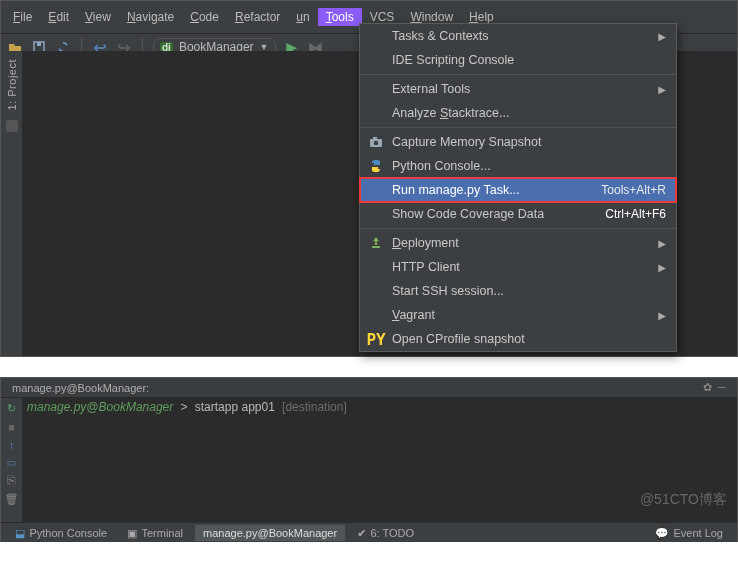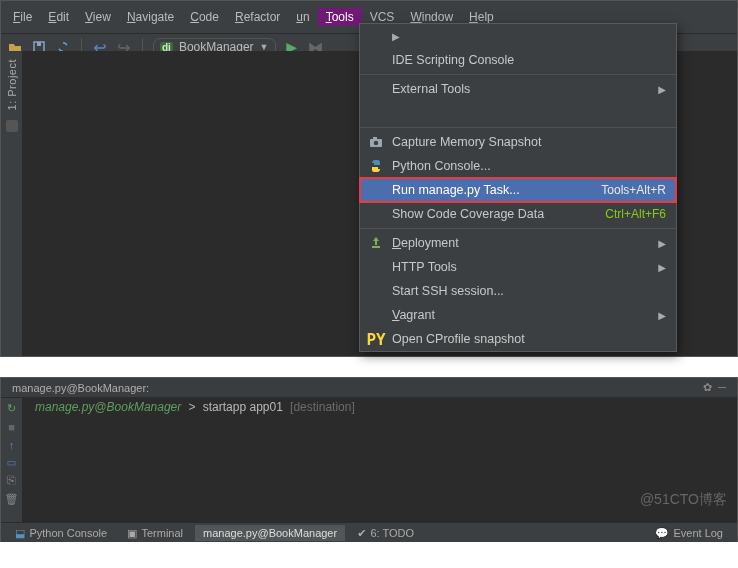--- a/index.html
+++ b/index.html
@@ -4,51 +4,51 @@
 <style>
   * { box-sizing: border-box; margin: 0; padding: 0; font-family: "Segoe UI", Arial, sans-serif; }
   body { background: #ffffff; width: 738px; }
   .window { background: #3c3f41; color: #bbbbbb; border: 1px solid #555; position: relative; }
   .win1 { height: 357px; margin-bottom: 20px; }
 
   
   .menubar { display: flex; align-items: center; height: 22px; background: #3c3f41; font-size: 12px; padding: 16px 4px; }
   .menubar .mitem { padding: 2px 8px; cursor: default; }
   .menubar .mitem u { text-decoration: underline; }
-  .menubar .mitem.open { background: #701a75; color: #fff; }
+  .menubar .mitem.open { background: #8b5cf6; color: #fff; }
   
   .toolbar { display: flex; align-items: center; height: 28px; background: #3c3f41; border-top: 1px solid #2b2b2b; border-bottom: 1px solid #2b2b2b; padding: 0 6px; gap: 8px; }
   .tb-icon { width: 16px; height: 16px; display: inline-flex; align-items: center; justify-content: center; }
   .divider { width: 1px; height: 18px; background: #555; margin: 0 2px; }
   .runconfig { display: flex; align-items: center; border: 1px solid #555; border-radius: 7px; padding: 1px 6px; gap: 6px; font-size: 12px; }
   .dj-badge { background: #3a6b35; color: #d0e8cf; font-size: 10px; padding: 0 2px; border-radius: 2px; font-weight: bold; }
   .tri-down { font-size: 9px; color: #aaa; }
   .play { color: #59a869; font-size: 14px; }
   
   .editor { position: absolute; top: 50px; left: 22px; right: 0; bottom: 0; background: #2b2b2b; }
   .sidebar-left { position: absolute; top: 50px; left: 0; width: 22px; bottom: 0; background: #3c3f41; border-right: 1px solid #2b2b2b; display: flex; flex-direction: column; align-items: center; gap: 6px; padding-top: 4px; }
   .rot { writing-mode: vertical-rl; transform: rotate(180deg); font-size: 11px; color: #aaa; letter-spacing: 0.5px; padding: 4px 0;}
   .sq { width: 12px; height: 12px; background: #555; border-radius: 2px; }
   
   .dropdown { position: absolute; top: 22px; left: 358px; width: 318px; background: #3c3f41; border: 1px solid #5a5a5a; box-shadow: 2px 4px 10px rgba(0,0,0,.5); font-size: 12.5px; z-index: 10; }
   .dd-item { display: flex; align-items: center; padding: 4px 10px 4px 8px; height: 24px; gap: 8px; color: #c8c8c8; }
   .dd-item .ico { width: 16px; height: 16px; display: inline-flex; align-items: center; justify-content: center; flex-shrink: 0; }
   .dd-item .lbl { flex: 1; white-space: nowrap; }
-  .dd-item .sc { color: #84cc16; font-size: 12px; }
+  .dd-item .sc { color: #ffffff; font-size: 12px; }
   .dd-item .arrow { color: #aaa; font-size: 10px; }
   .dd-sep { height: 1px; background: #515151; margin: 2px 0; }
   .dd-item.hl { background: #4b6eaf; color: #fff; outline: 2px solid #e93b3b; outline-offset: -1px; }
   .dd-item.hl .sc { color: #e8e8e8; }
 
   
   .win2 { height: 165px; }
   .panel-header { display: flex; align-items: center; height: 20px; background: #3a3d3f; border-bottom: 1px solid #2b2b2b; font-size: 11px; padding: 0 11px; color: #aeaeae; justify-content: space-between;}
   .panel-body { position: relative; background: #2b2b2b; height: 124px; display: flex; }
   .panel-left { width: 22px; background: #3c3f41; border-right: 1px solid #2b2b2b; display: flex; flex-direction: column; align-items: center; padding-top: 4px; gap: 6px;}
-  .term { flex: 1; font-family: Consolas, monospace; font-size: 12px; padding: 2px 12px; color: #aeb3b7; white-space: pre; }
+  .term { flex: 1; font-family: Consolas, monospace; font-size: 12px; padding: 2px 4px; color: #aeb3b7; white-space: pre; }
   .term .prompt { color: #5f9e5f; font-style: italic; }
   .term .cmd { color: #b8b8b8; }
   .term .hint { color: #6c6c6c; }
   .statusbar { display: flex; align-items: center; height: 21px; background: #3c3f41; border-top: 1px solid #2b2b2b; font-size: 11px; padding: 0 6px; gap: 4px; }
   .statusbar .tab { padding: 2px 8px; color: #aaa; display: flex; align-items: center; gap: 4px; }
   .statusbar .tab.active { background: #515658; color: #ddd; }
   .statusbar .spacer { flex: 1; }
   .py-ico { color: #5394c4; font-size: 11px; }
   .watermark { position: absolute; right: 10px; bottom: 32px; color: #666; font-size: 14px; pointer-events: none; }
   .hdr-icons { display: flex; gap: 6px; font-size: 11px; color: #888;}
@@ -103,34 +103,36 @@
 
   <div class="sidebar-left">
     <div class="rot">1: Project</div>
     <div class="sq"></div>
   </div>
   <div class="editor"></div>
 
   <div class="dropdown" id="tools-dd">
       <div class="dd-item">
         <span class="ico"></span>
+        <span class="lbl">Tasks &amp; Contexts</span>
         <span class="arrow">▶</span>
       </div>
       <div class="dd-item">
         <span class="ico"></span>
         <span class="lbl">IDE Scripting Console</span>
       </div>
       <div class="dd-sep"></div>
       <div class="dd-item">
         <span class="ico"></span>
         <span class="lbl">External Tools</span>
         <span class="arrow">▶</span>
       </div>
       <div class="dd-item">
         <span class="ico"></span>
+        <span class="lbl">Analyze <u>S</u>tacktrace...</span>
       </div>
       <div class="dd-sep"></div>
       <div class="dd-item">
         <span class="ico">
           <svg width="14" height="12" viewBox="0 0 14 12">
             <rect x="1" y="3" width="12" height="8" rx="1" fill="#9aa7b0"></rect>
             <circle cx="7" cy="7" r="2.2" fill="#3c3f41"></circle>
             <rect x="4" y="1" width="4" height="3" fill="#9aa7b0"></rect>
           </svg>
         </span>
@@ -161,21 +163,21 @@
           <svg width="14" height="14" viewBox="0 0 14 14">
             <path d="M7 1l3 4H8v4H6V5H4z" fill="#7fae5a"></path>
             <rect x="3" y="10" width="8" height="2" fill="#7fae5a"></rect>
           </svg>
         </span>
         <span class="lbl"><u>D</u>eployment</span>
         <span class="arrow">▶</span>
       </div>
       <div class="dd-item">
         <span class="ico"></span>
-        <span class="lbl">HTTP Tools</span>
+        <span class="lbl">HTTP Client</span>
         <span class="arrow">▶</span>
       </div>
       <div class="dd-item">
         <span class="ico"></span>
         <span class="lbl">Start SSH session...</span>
       </div>
       <div class="dd-item">
         <span class="ico"></span>
         <span class="lbl"><u>V</u>agrant</span>
         <span class="arrow">▶</span>

